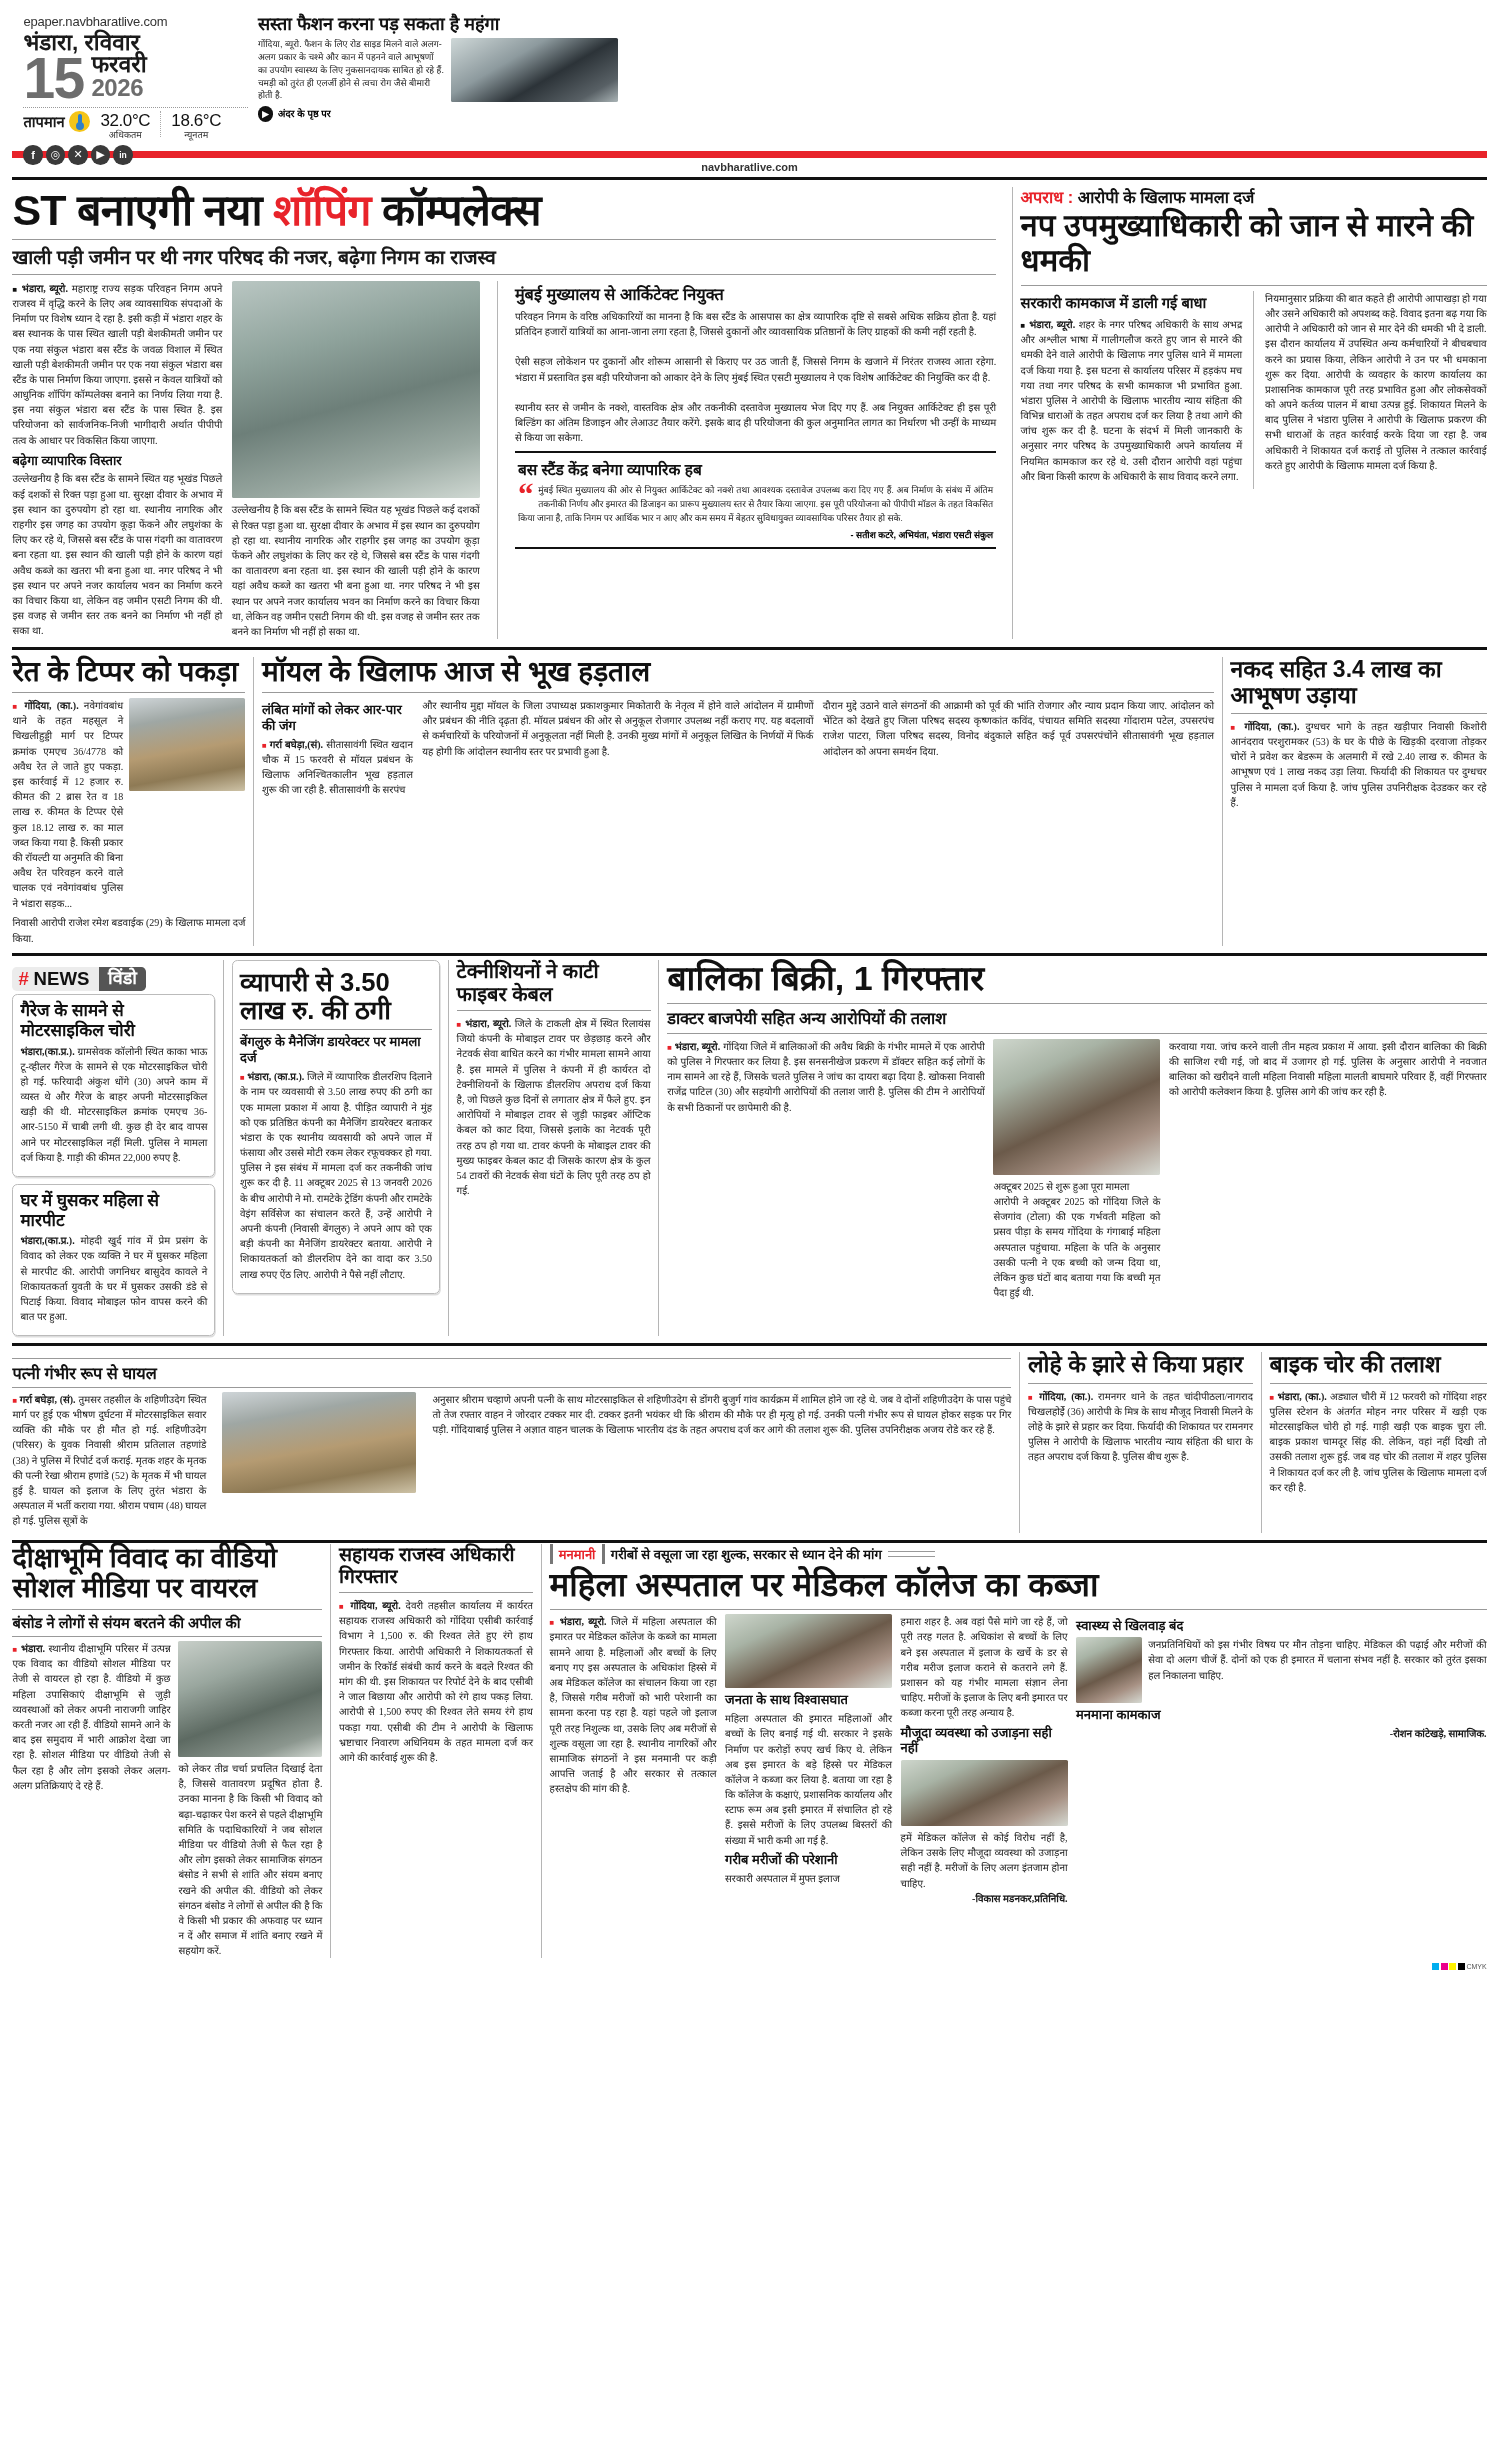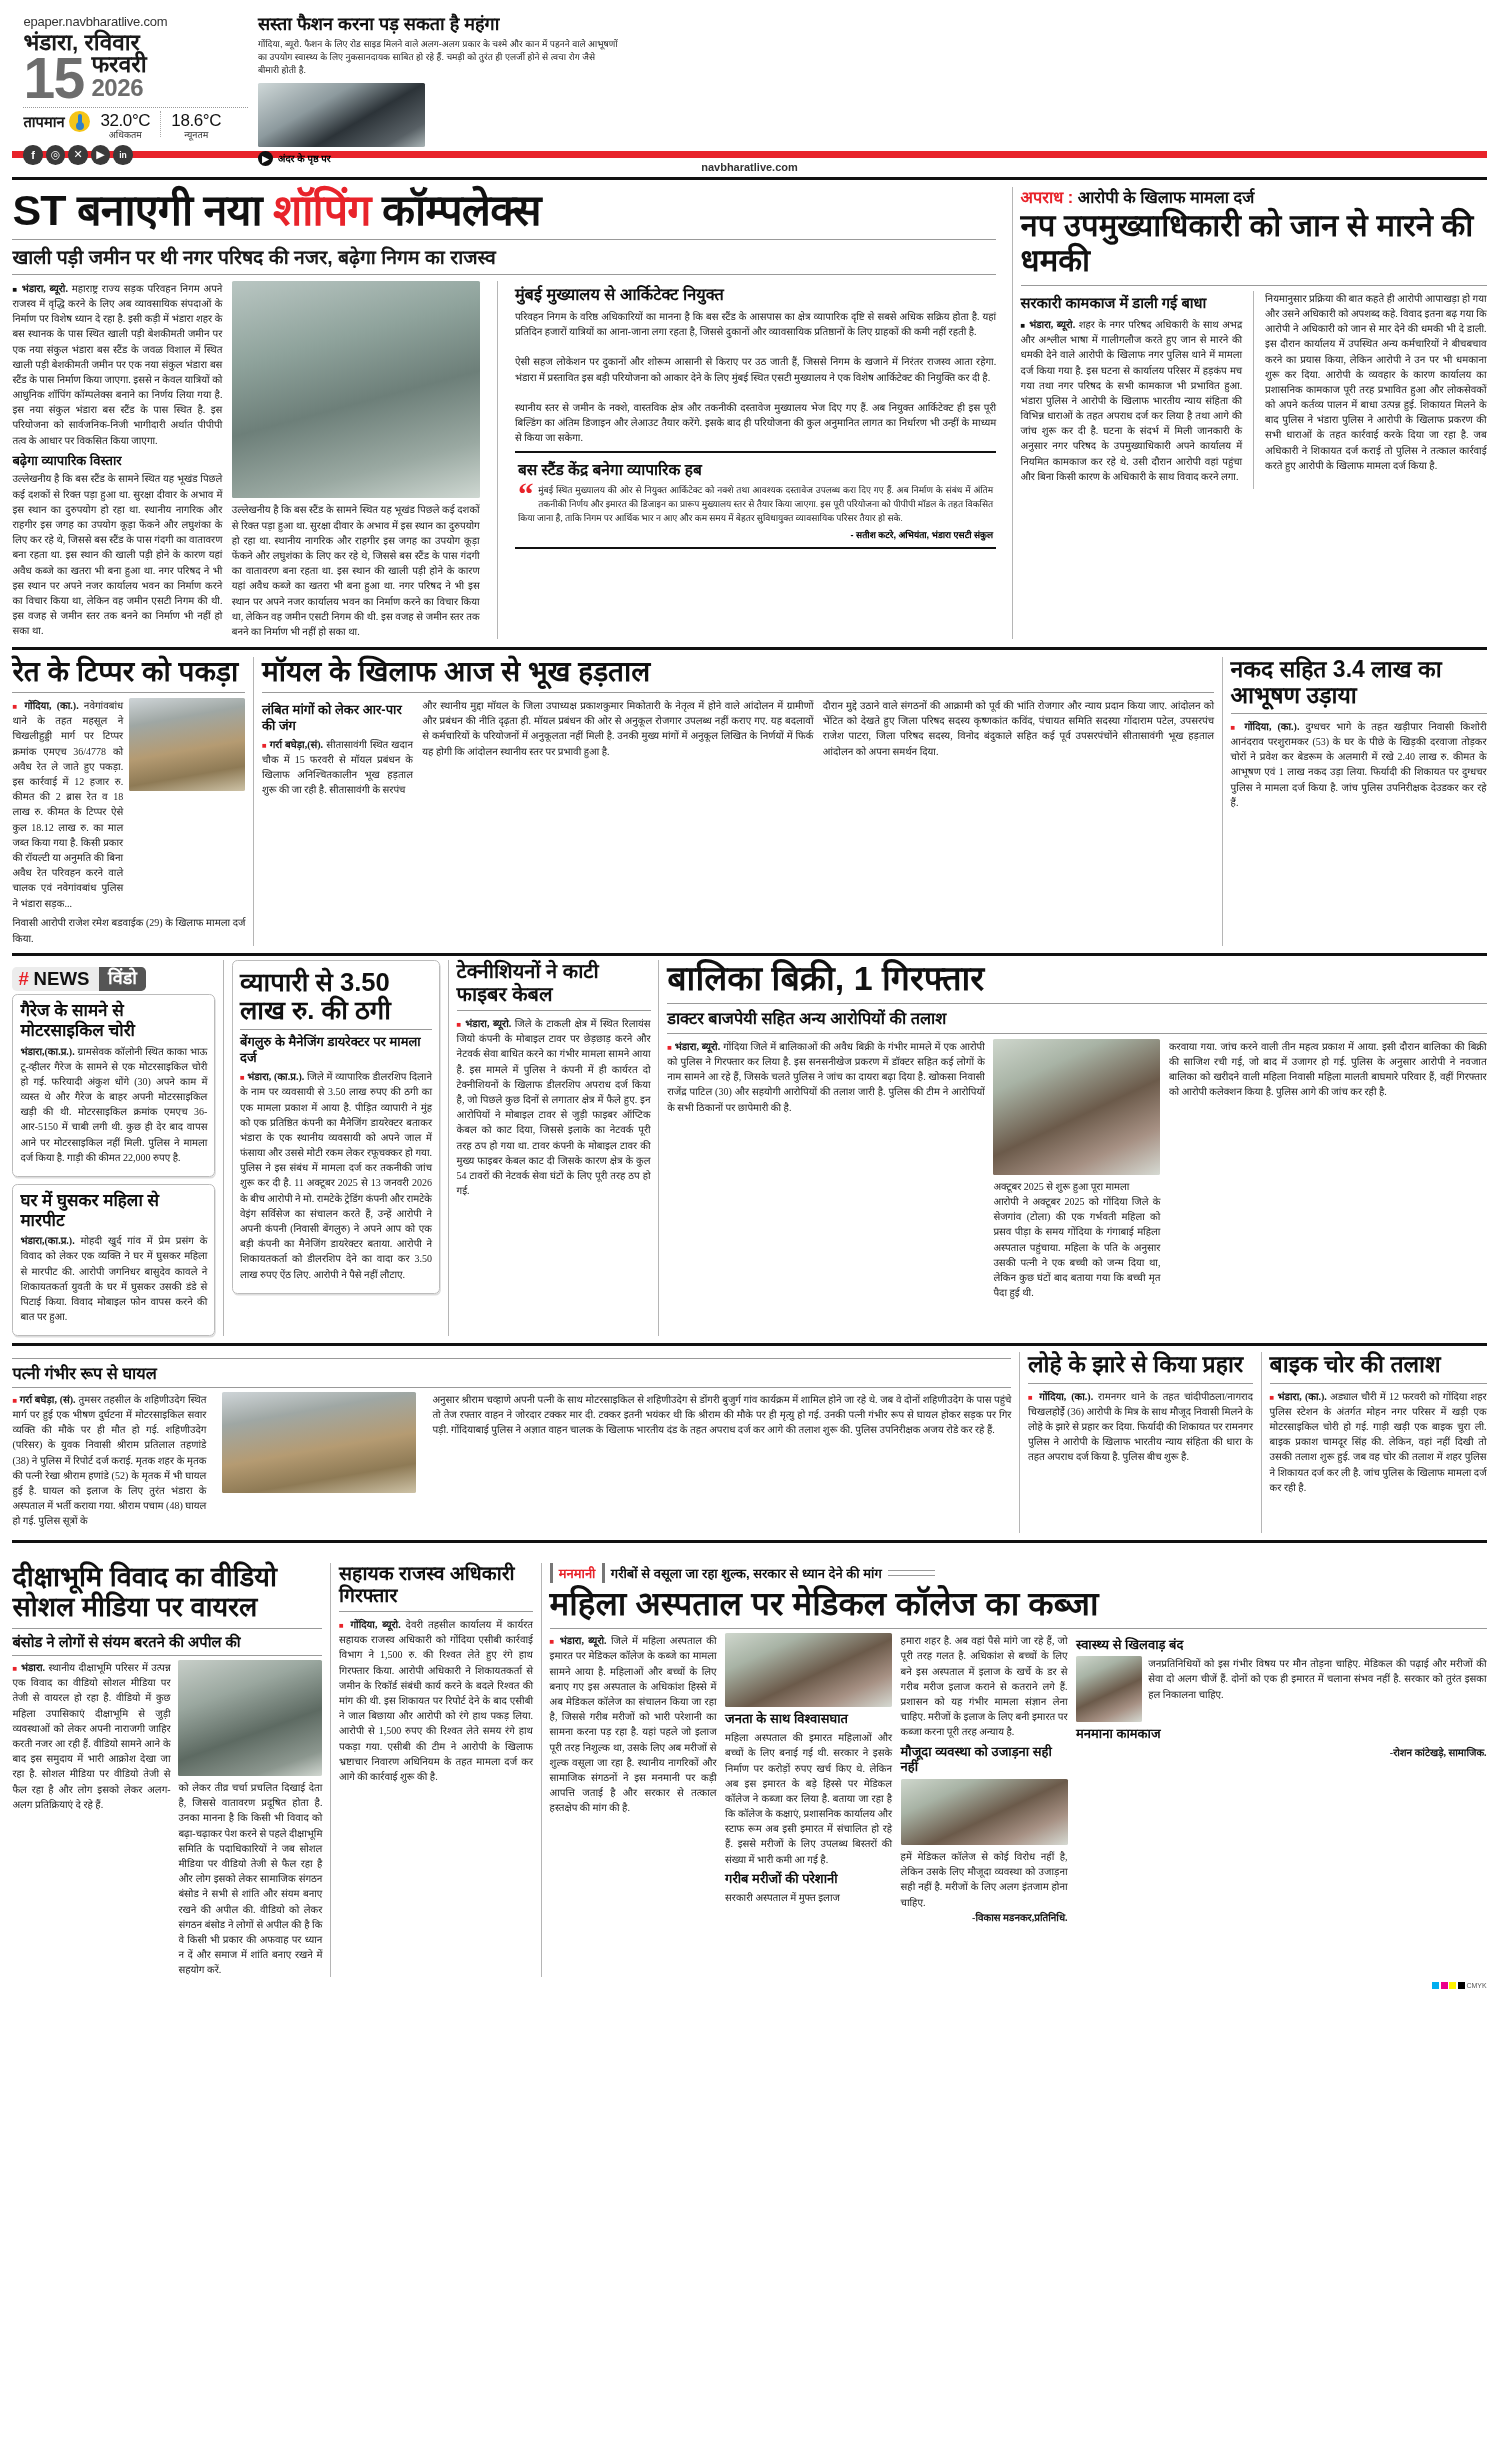--- a/index.html
+++ b/index.html
@@ -35,21 +35,21 @@
           font-size: 11px; font-weight: 700; display: flex; align-items: center; justify-content: center; }
 
   .mast-logo { flex: 1; display: flex; align-items: center; justify-content: center; gap: 6.2px; padding-top: 11px; }
   .logo-bhandara { font-size: 71px; font-weight: 800; color: #e8232a; line-height: 0.95; letter-spacing: -0.8px; }
   .logo-right { display: flex; flex-direction: column; line-height: 0.95; padding-top: 4.7px; }
   .logo-nav { font-size: 37px; font-weight: 800; color: #111; letter-spacing: -0.8px; }
   .logo-plus { font-size: 37px; font-weight: 800; color: #1b5fad; letter-spacing: -0.8px; }
 
   .mast-ad { width: 365px; display: flex; flex-direction: column; border-left: 0; padding-left: 4.7px; }
   .ad-title { font-size: 18px; font-weight: 800; color: #111; line-height: 1.18; }
-  .ad-body { display: flex; gap: 6.2px; margin-top: 3.1px; flex-direction: column; }
+  .ad-body { display: flex; gap: 6.2px; margin-top: 3.1px; }
   .ad-text { font-size: 9px; line-height: 1.42; color: #222; flex: 1; }
   .ad-photo { width: 167px; height: 64px; flex: none; border-radius: 1.6px;
      background: linear-gradient(150deg,#cfd8d8 0%,#8d9a9e 35%,#2c3338 60%,#586065 85%,#aab4b6 100%); }
   .ad-foot { display: flex; align-items: center; gap: 4.7px; font-size: 9.7px; font-weight: 700; margin-top: 3.9px; }
   .arrow-circ { width: 15.5px; height: 15.5px; border-radius: 50%; background: #111; color: #fff; font-size: 9.3px;
                 display: flex; align-items: center; justify-content: center; flex: none; }
 
   
   .redbar { height: 7px; background: #e8232a; margin-top: 4.7px; }
   .urlbar { text-align: center; font-size: 11px; font-weight: 700; color: #333; padding: 3.1px 0 3.9px; }
@@ -416,21 +416,21 @@
     <div class="hairline" style="margin:4.7px 0"></div>
     <div class="body-txt">
       <p><span class="dateline sq-bullet">भंडारा, (का.).</span>
          <span>अड्याल चौरी में 12 फरवरी को गोंदिया शहर पुलिस स्टेशन के अंतर्गत मोहन नगर परिसर में खड़ी एक मोटरसाइकिल चोरी हो गई. गाड़ी खड़ी एक बाइक चुरा ली. बाइक प्रकाश चामदूर सिंह की. लेकिन, वहां नहीं दिखी तो उसकी तलाश शुरू हुई. जब वह चोर की तलाश में शहर पुलिस ने शिकायत दर्ज कर ली है. जांच पुलिस के खिलाफ मामला दर्ज कर रही है.</span></p>
     </div>
   </div>
 </div>
 
 <div class="thickrule" style="margin-top:7px"></div>
 
-<div class="band" style="padding-top:20px">
+<div class="band" style="padding-top:1px">
 
   <div style="width:310px">
     <div class="boxed-hl" style="font-size:27px">दीक्षाभूमि विवाद का वीडियो सोशल मीडिया पर वायरल</div>
     <div class="hairline" style="margin:5.4px 0 3.9px"></div>
     <div class="subhead" style="font-size:14.7px">बंसोड ने लोगों से संयम बरतने की अपील की</div>
     <div class="hairline" style="margin:3.9px 0"></div>
     <div style="display:flex; gap:7.8px">
       <div style="flex:1">
         <div class="body-txt">
           <p><span class="dateline sq-bullet">भंडारा.</span>

